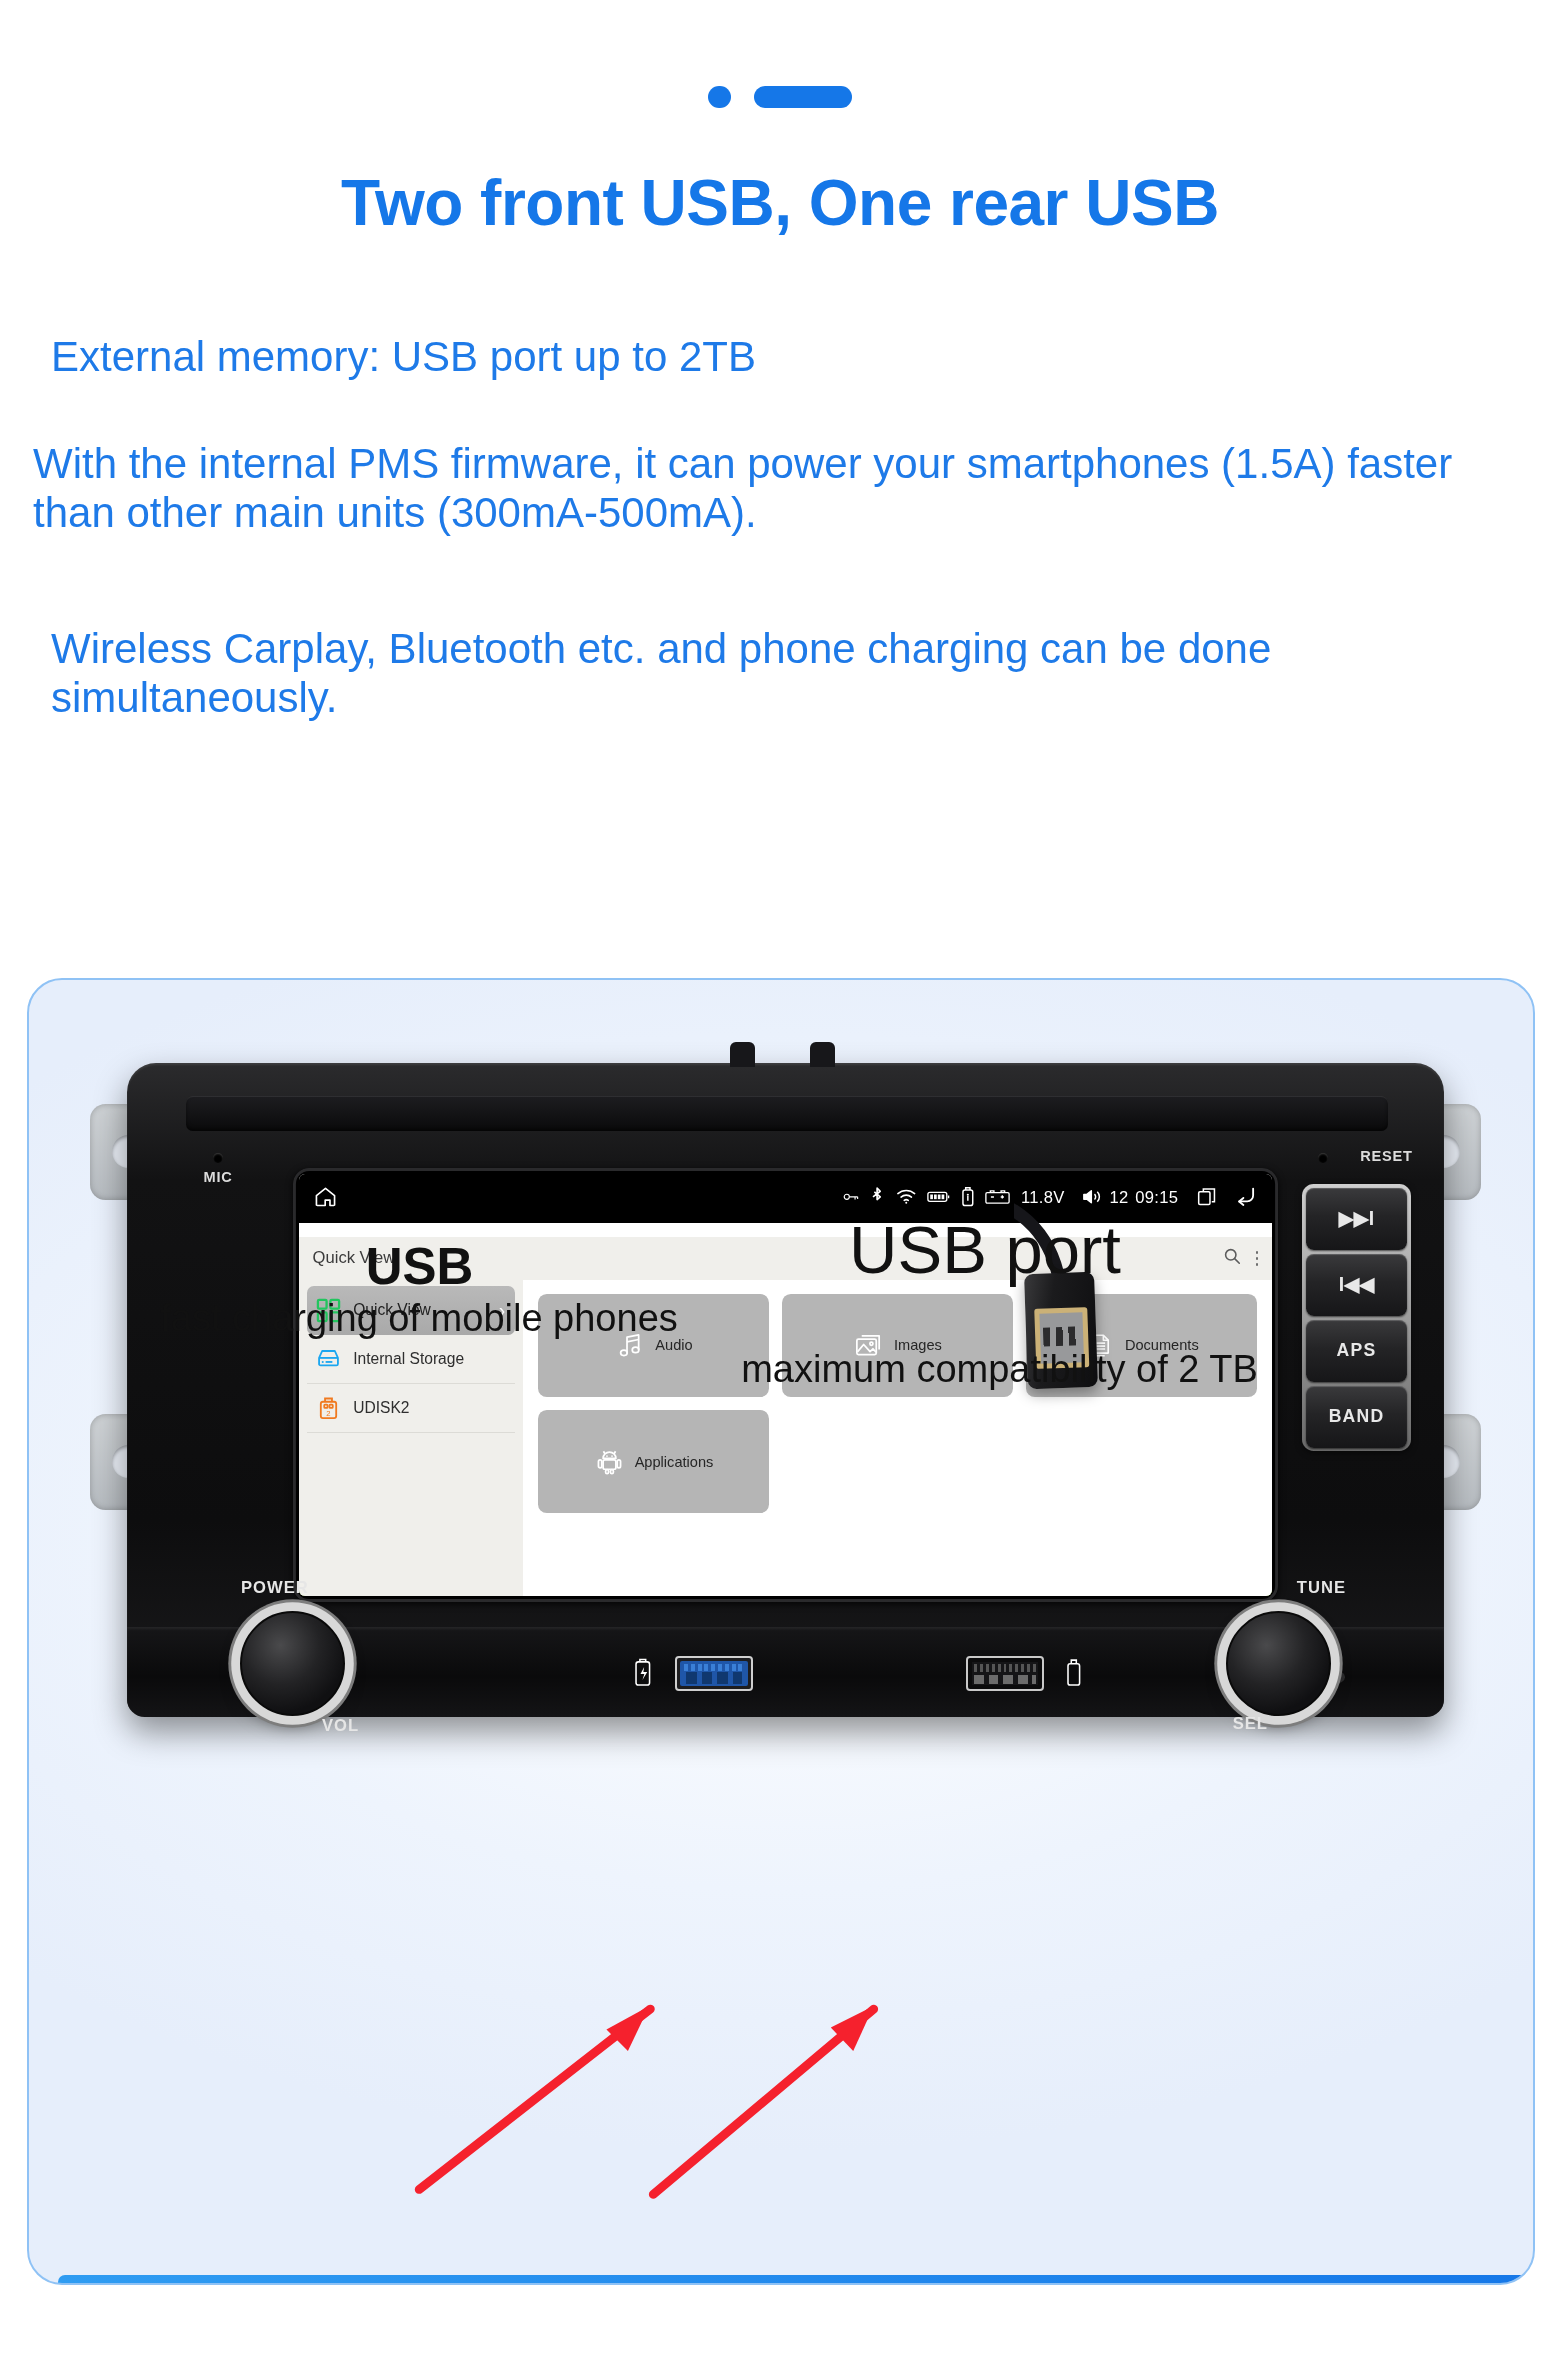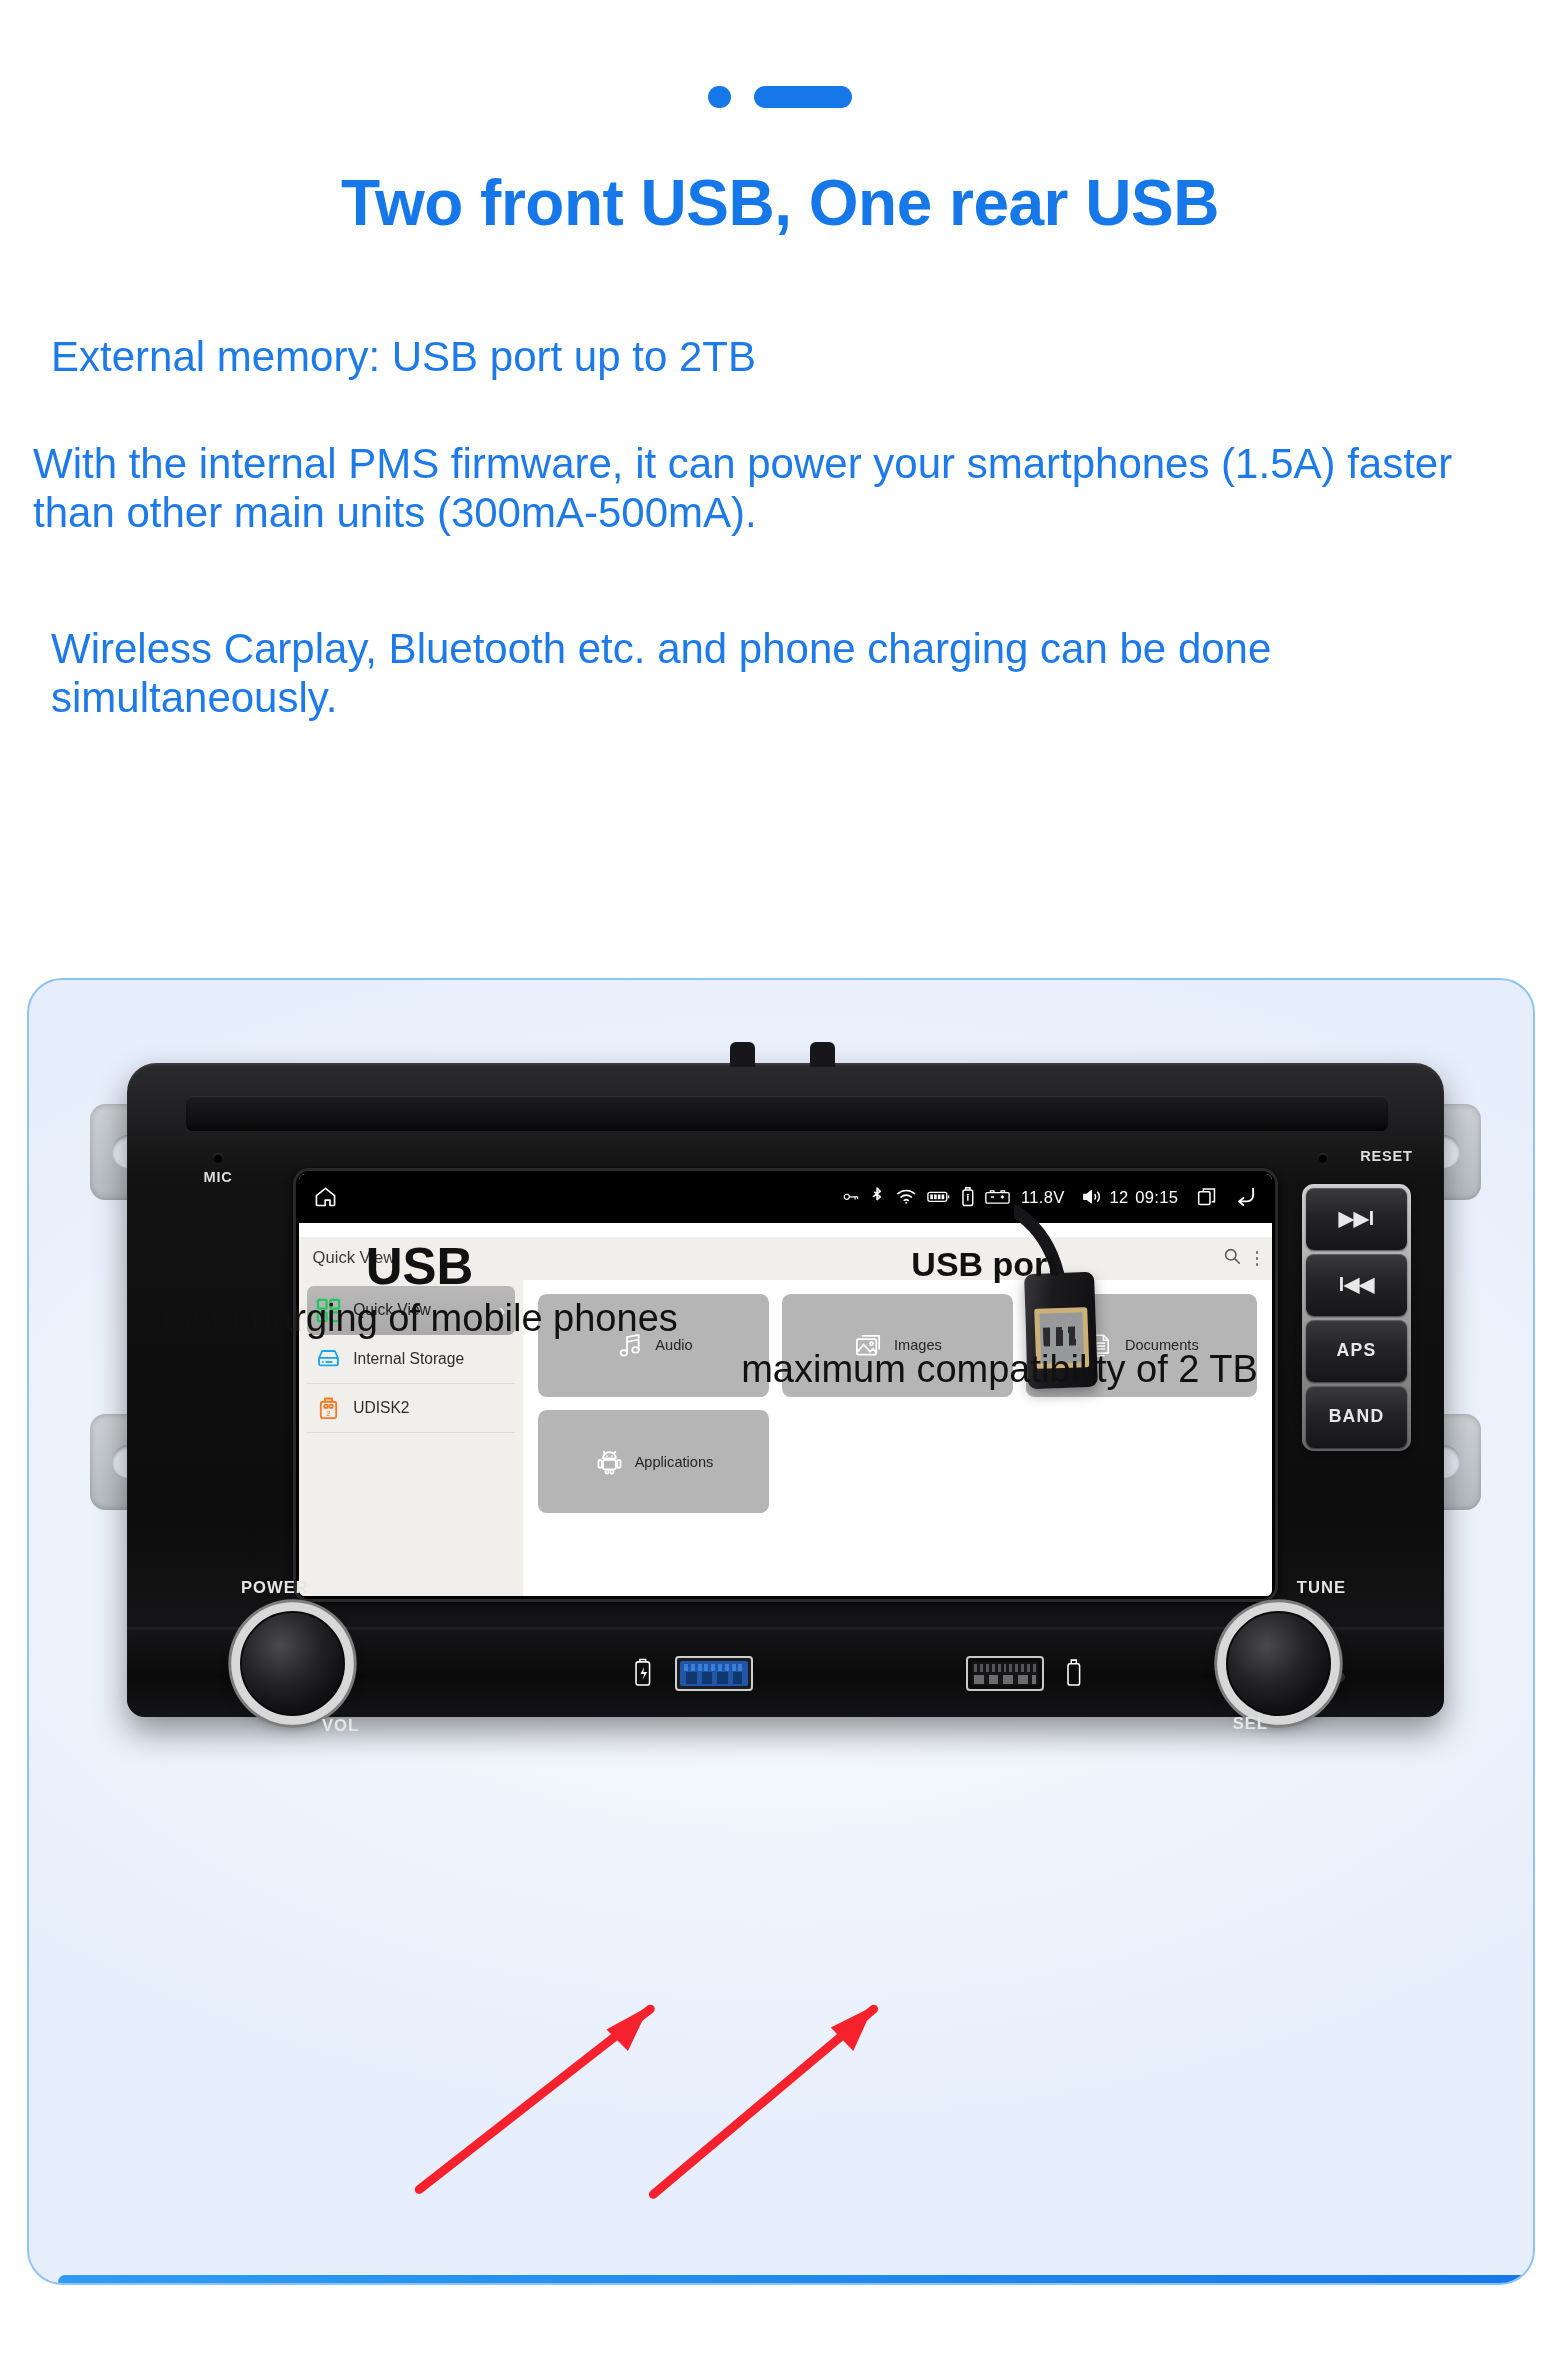--- a/index.html
+++ b/index.html
@@ -442,23 +442,23 @@
     width: 293px;
     font-size: 51px; font-weight: bold;
   }
   .cap-usb-sub {
     left: 146px; top: 1297px;
     width: 546px;
     font-size: 38px;
     line-height: 1.14;
   }
   .cap-port-title {
-    left: 741px; top: 1245px;
+    left: 741px; top: 1211px;
     width: 488px;
-    font-size: 34px; font-weight: bold;
+    font-size: 67px; font-weight: normal;
   }
   .cap-port-sub {
     left: 585px; top: 1348px;
     width: 829px;
     font-size: 38px;
     line-height: 1.14;
   }
 
   
   .bottom-bar {

